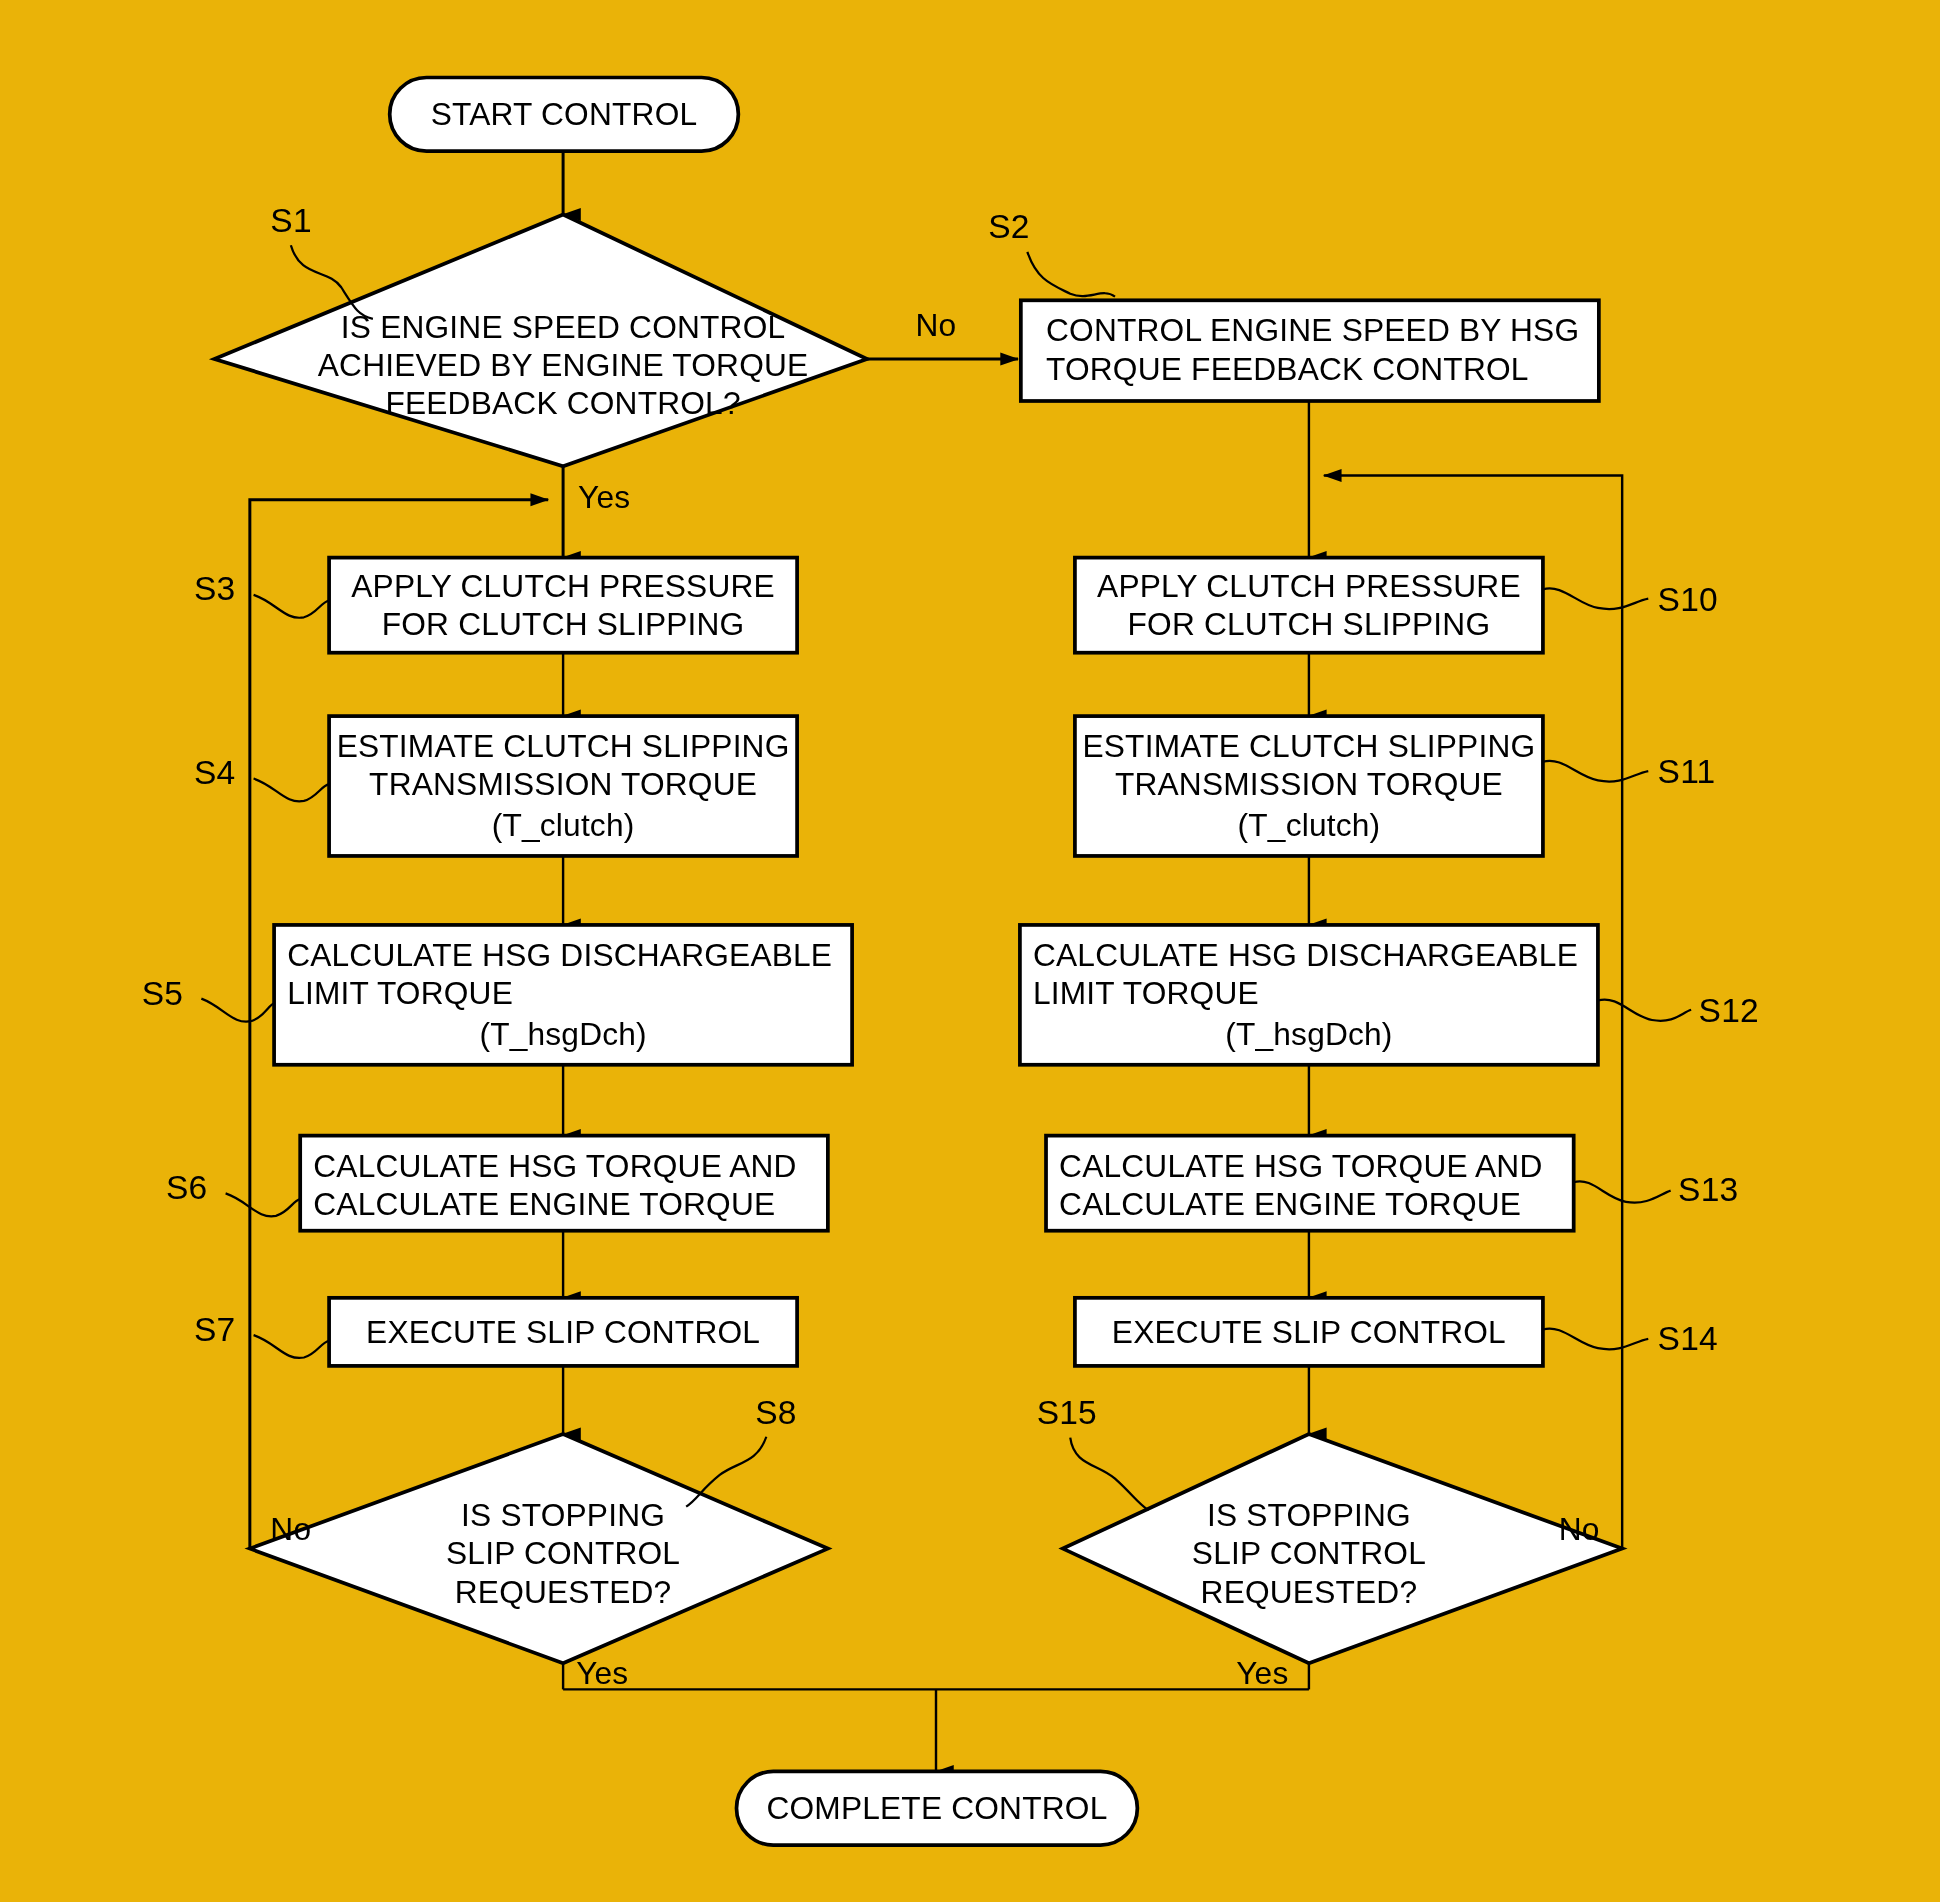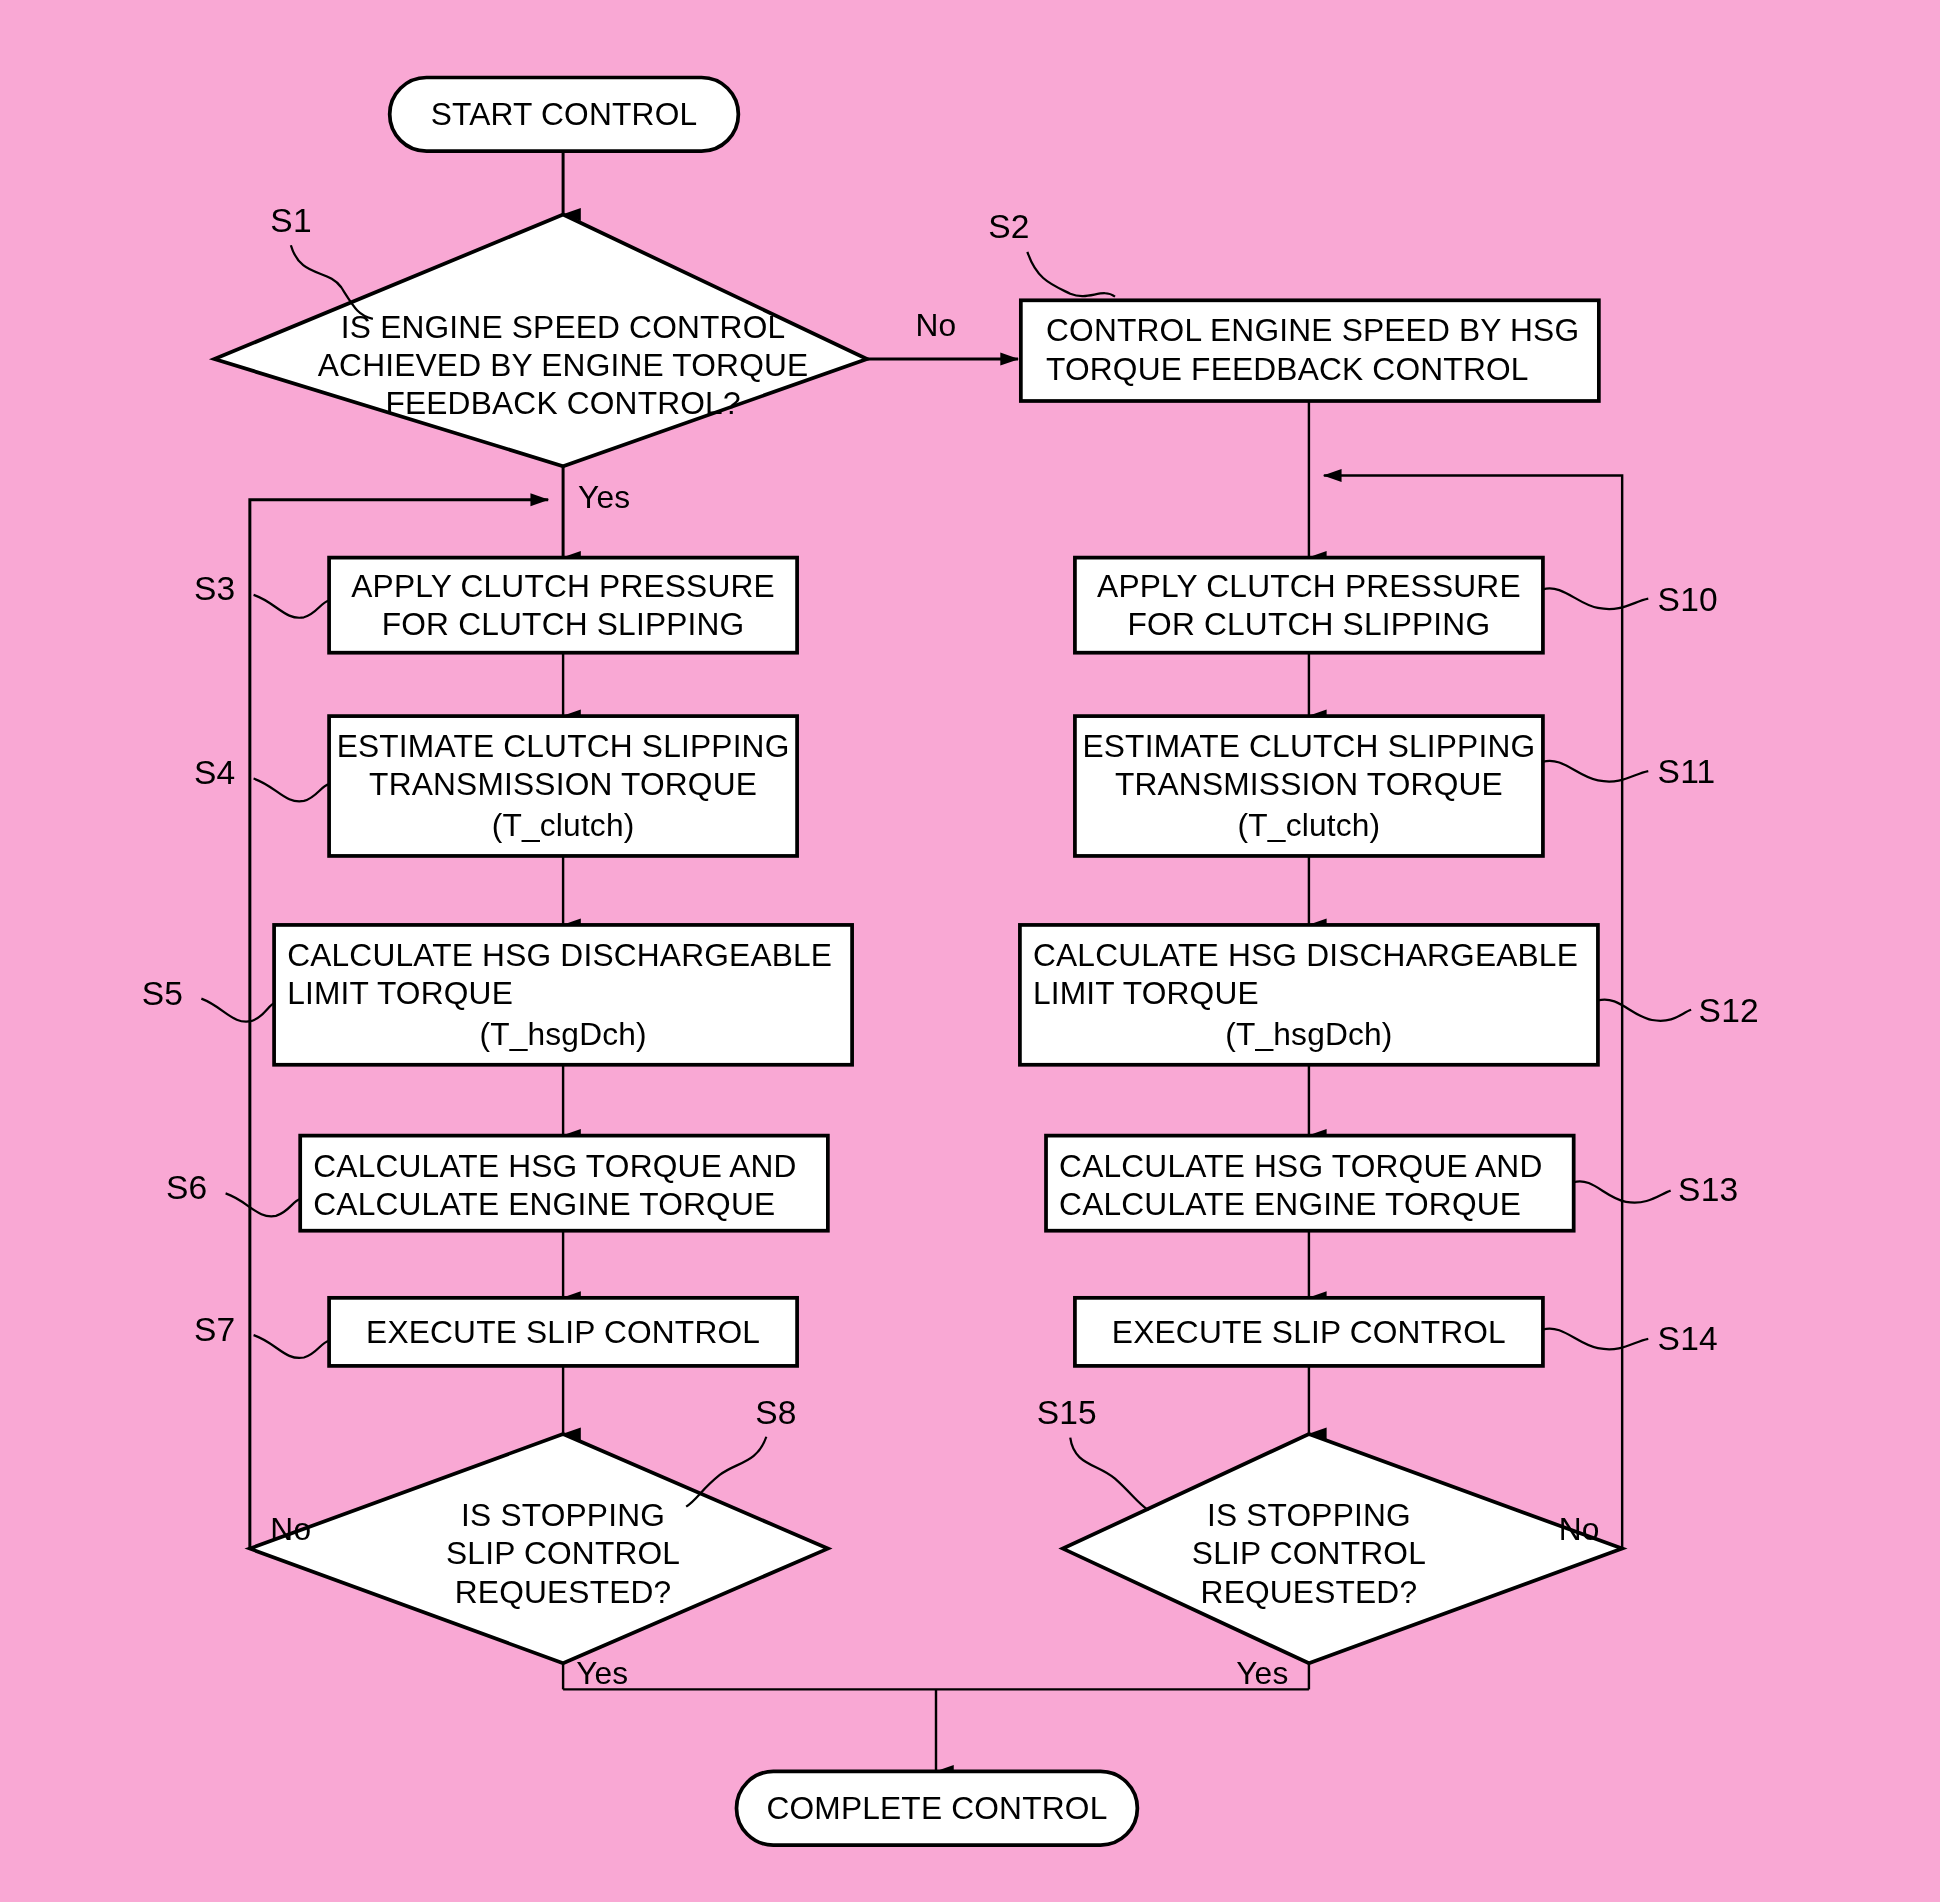--- a/index.html
+++ b/index.html
@@ -4,21 +4,21 @@
 <style>
   html, body {
     margin: 0;
     padding: 0;
     background: #ffffff;
   }
   #page {
     position: relative;
     width: 1941px;
     height: 1903px;
-    background: #f9a8d4;
+    background: #eab308;
     font-family: "Liberation Sans", sans-serif;
     overflow: hidden;
   }
   svg#flow {
     position: absolute;
     left: 0;
     top: 0;
     width: 1941px;
     height: 1903px;
   }

